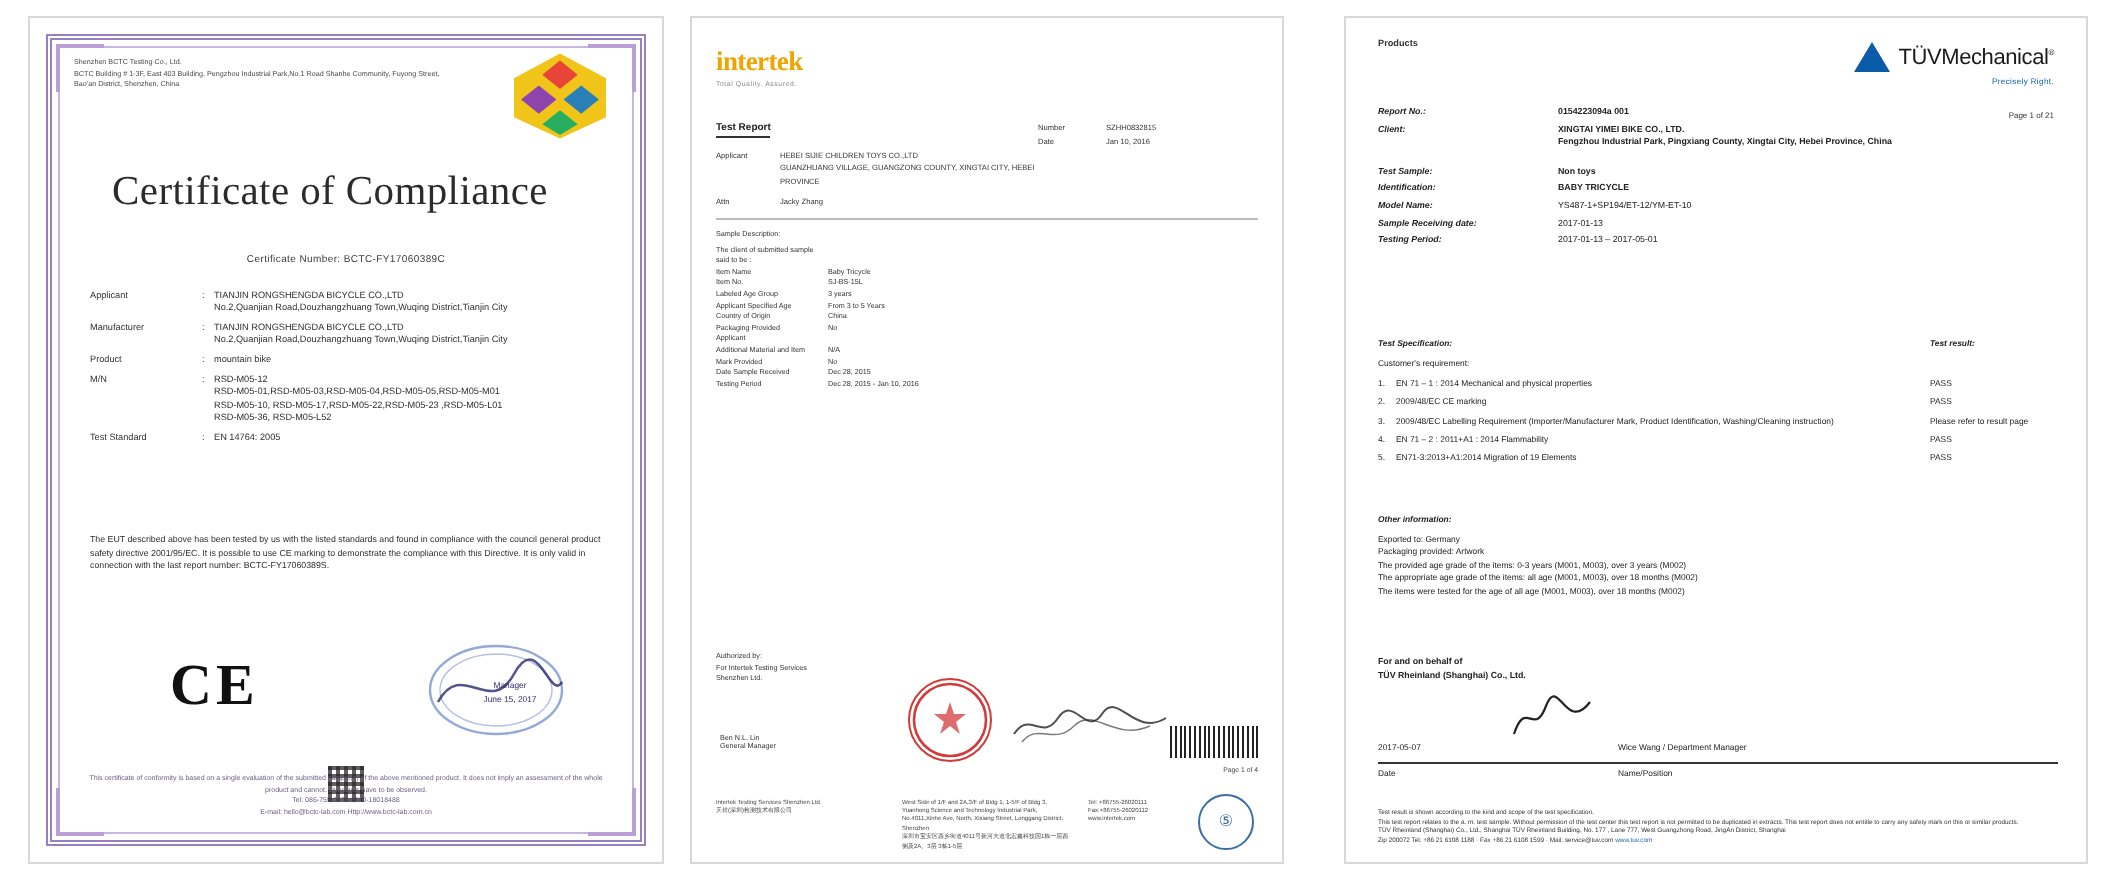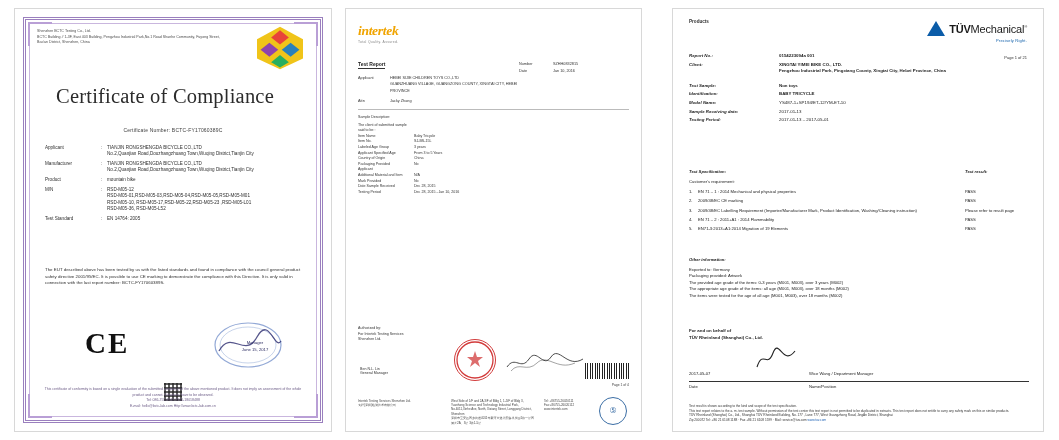--- a/index.html
+++ b/index.html
@@ -181,21 +181,20 @@
   }
   .itk-logo {
     position: absolute;
     left: 12px;
     top: 14px;
     color: #f0a400;
     font-family: "Liberation Serif", serif;
     font-size: 13.5px;
     font-weight: 700;
     letter-spacing: -0.3px;
-    font-style: italic;
   }
   .itk-tag {
     position: absolute;
     left: 12px;
     top: 31px;
     font-size: 3.4px;
     color: #888;
     letter-spacing: .3px;
   }
   .itk-title {
@@ -359,21 +358,21 @@
     border-left: 9px solid transparent;
     border-right: 9px solid transparent;
     border-bottom: 15px solid #0b5ca8;
   }
   .tuv-name {
     font-family: "Liberation Sans", sans-serif;
     font-size: 11px;
     color: #1a1a1a;
     letter-spacing: -0.2px;
   }
-  .tuv-name b { font-weight: 700; text-align: right; }
+  .tuv-name b { font-weight: 400; text-align: right; }
   .tuv-slogan {
     position: absolute;
     right: 16px;
     top: 29px;
     font-size: 4px;
     color: #0b5ca8;
     letter-spacing: .2px;
   }
   .tuv-pageno {
     position: absolute;

